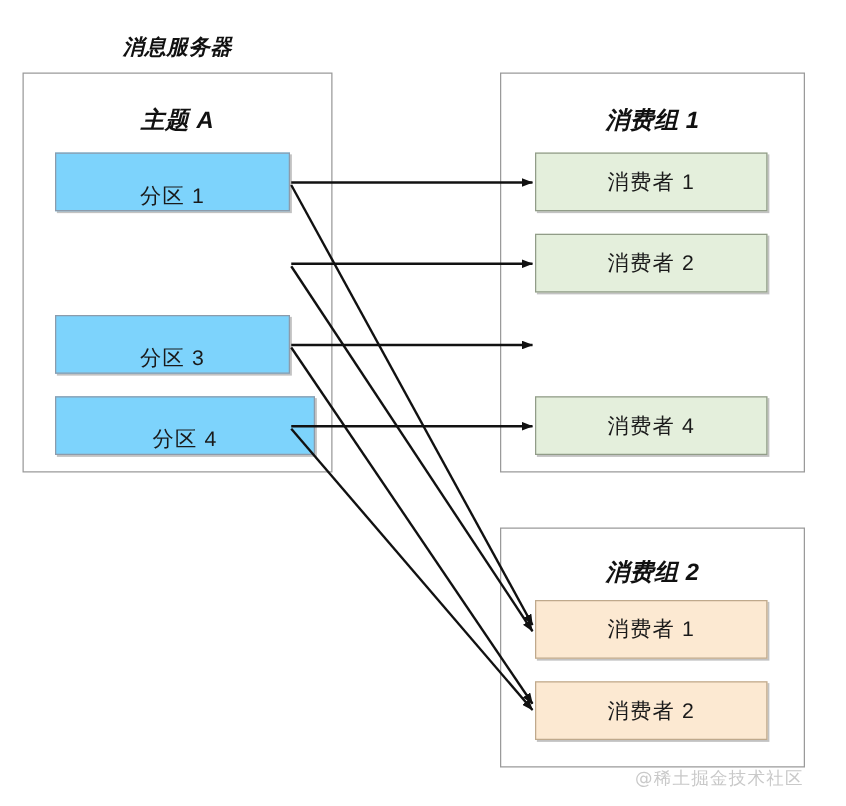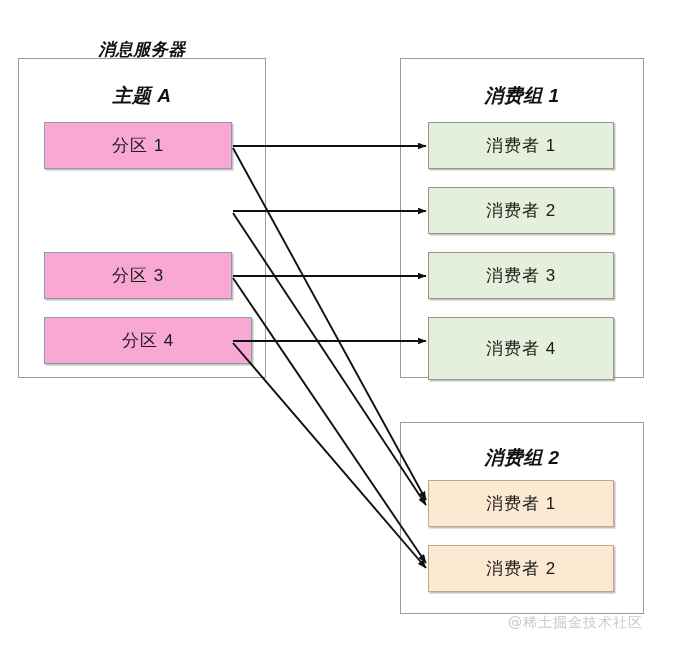--- a/index.html
+++ b/index.html
@@ -59,22 +59,23 @@
     align-items: center;
     justify-content: center;
     font-size: 17px;
     font-weight: normal;
     letter-spacing: 1px;
     color: #1a1a1a;
     border: 1px solid #8a8a8a;
     box-shadow: 1.5px 1.5px 0 rgba(120,120,120,0.45);
   }
   .node.partition {
-    background: #f9a8d4;
+    background: #7dd3fc;
     border-color: #8c9bab;
+    align-items: flex-end;
   }
   .node.consumer-green {
     background: #e4efdc;
     border-color: #919c88;
   }
   .node.consumer-orange {
     background: #fce9d2;
     border-color: #bfa98c;
   }
   
@@ -93,21 +94,21 @@
     letter-spacing: 1px;
     white-space: nowrap;
     font-family: "DejaVu Sans", sans-serif;
   }
 </style>
 </head>
 <body>
 
 <div id="canvas">
 
-  <div class="section-caption" style="left:18px; top:38px; width:248px;">消息服务器</div>
+  <div class="section-caption" style="left:18px; top:26px; width:248px;">消息服务器</div>
 
 
   <div class="container-box" style="left:18px; top:58px; width:248px; height:320px;">
     <div class="container-title" style="top:24px;">主题 A</div>
   </div>
 
   <div class="node partition" style="left:44px; top:122px; width:188px; height:47px;">
     <span>分区 1</span>
   </div>
   <div class="node partition" style="left:44px; top:252px; width:188px; height:47px;">
@@ -120,24 +121,21 @@
   <div class="container-box" style="left:400px; top:58px; width:244px; height:320px;">
     <div class="container-title" style="top:24px;">消费组 1</div>
   </div>
 
   <div class="node consumer-green" style="left:428px; top:122px; width:186px; height:47px;">
     <span>消费者 1</span>
   </div>
   <div class="node consumer-green" style="left:428px; top:187px; width:186px; height:47px;">
     <span>消费者 2</span>
   </div>
-  <div class="node consumer-green" style="left:428px; top:252px; width:186px; height:47px;">
-    <span>消费者 3</span>
-  </div>
-  <div class="node consumer-green" style="left:428px; top:317px; width:186px; height:63px;">
+  <div class="node consumer-green" style="left:428px; top:317px; width:186px; height:47px;">
     <span>消费者 4</span>
   </div>
 
   <div class="container-box" style="left:400px; top:422px; width:244px; height:192px;">
     <div class="container-title" style="top:22px;">消费组 2</div>
   </div>
 
   <div class="node consumer-orange" style="left:428px; top:480px; width:186px; height:47px;">
     <span>消费者 1</span>
   </div>

